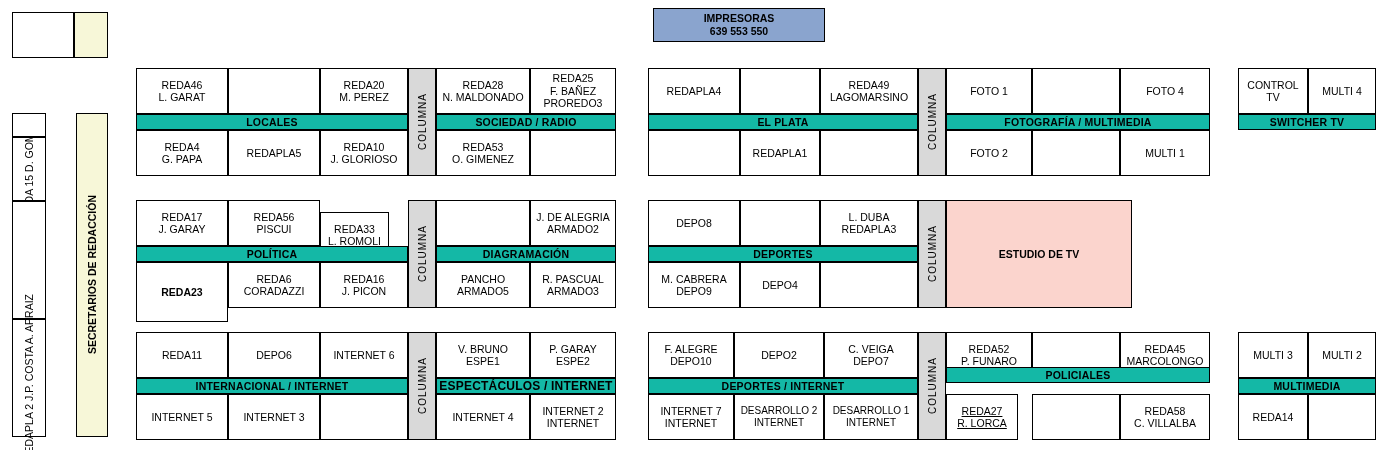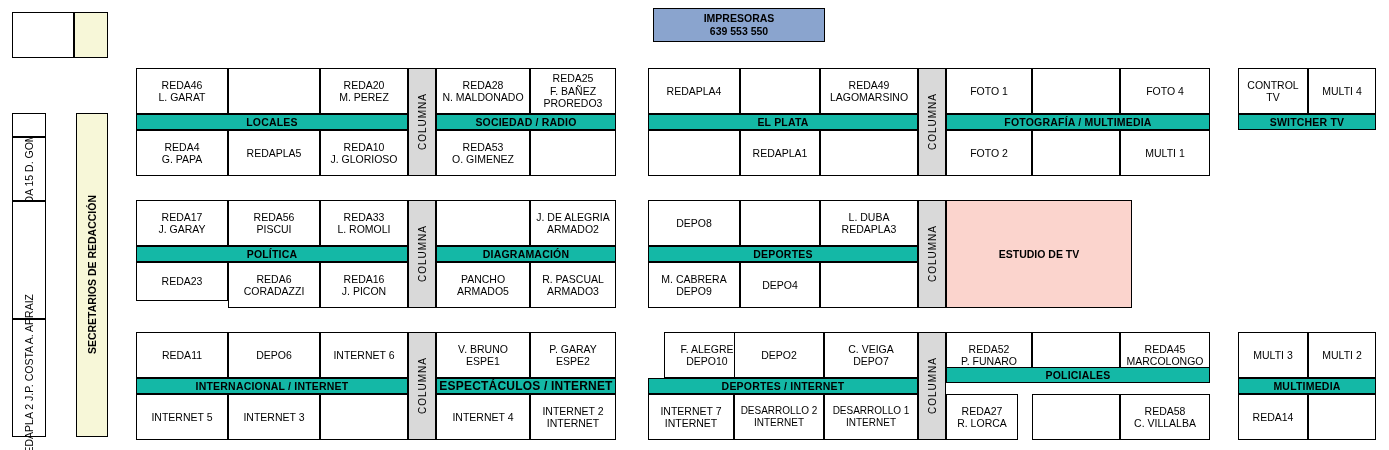--- a/index.html
+++ b/index.html
@@ -151,24 +151,24 @@
 <div class="abs cell" style="left:1120px;top:130px;width:90px;height:46px;">MULTI 1</div>
 
 <div class="abs cell" style="left:1238px;top:68px;width:70px;height:46px;">CONTROL TV</div>
 <div class="abs cell" style="left:1308px;top:68px;width:68px;height:46px;">MULTI 4</div>
 <div class="abs band" style="left:1238px;top:114px;width:138px;height:16px;">SWITCHER TV</div>
 
 <div class="abs cell" style="left:136px;top:200px;width:92px;height:46px;">REDA17
 J. GARAY</div>
 <div class="abs cell" style="left:228px;top:200px;width:92px;height:46px;">REDA56
 PISCUI</div>
-<div class="abs cell" style="left:320px;top:200px;width:88px;height:46px;">REDA33
+<div class="abs cell" style="left:320px;top:212px;width:69px;height:46px;">REDA33
 L. ROMOLI</div>
 <div class="abs band" style="left:136px;top:246px;width:272px;height:16px;">POLÍTICA</div>
-<div class="abs cell" style="left:136px;top:262px;width:92px;height:39px;">REDA23</div>
+<div class="abs cell" style="left:136px;top:262px;width:92px;height:60px;font-weight:bold;">REDA23</div>
 <div class="abs cell" style="left:228px;top:262px;width:92px;height:46px;">REDA6
 CORADAZZI</div>
 <div class="abs cell" style="left:320px;top:262px;width:88px;height:46px;">REDA16
 J. PICON</div>
 <div class="abs col" style="left:408px;top:200px;width:28px;height:108px;">
   <span class="vert">COLUMNA</span>
 </div>
 
 <div class="abs cell" style="left:436px;top:200px;width:94px;height:46px;"></div>
 <div class="abs cell" style="left:530px;top:200px;width:86px;height:46px;">J. DE ALEGRIA
@@ -207,21 +207,21 @@
 
 <div class="abs cell" style="left:436px;top:332px;width:94px;height:46px;">V. BRUNO
 ESPE1</div>
 <div class="abs cell" style="left:530px;top:332px;width:86px;height:46px;">P. GARAY
 ESPE2</div>
 <div class="abs band" style="left:436px;top:378px;width:180px;height:16px;font-size:12px;">ESPECTÁCULOS / INTERNET</div>
 <div class="abs cell" style="left:436px;top:394px;width:94px;height:46px;">INTERNET 4</div>
 <div class="abs cell" style="left:530px;top:394px;width:86px;height:46px;">INTERNET 2
 INTERNET</div>
 
-<div class="abs cell" style="left:648px;top:332px;width:86px;height:46px;margin-left:16px;">F. ALEGRE
+<div class="abs cell" style="left:648px;top:332px;width:86px;height:46px;">F. ALEGRE
 DEPO10</div>
 <div class="abs cell" style="left:734px;top:332px;width:90px;height:46px;">DEPO2</div>
 <div class="abs cell" style="left:824px;top:332px;width:94px;height:46px;">C. VEIGA
 DEPO7</div>
 <div class="abs band" style="left:648px;top:378px;width:270px;height:16px;">DEPORTES / INTERNET</div>
 <div class="abs cell" style="left:648px;top:394px;width:86px;height:46px;">INTERNET 7
 INTERNET</div>
 <div class="abs cell" style="left:734px;top:394px;width:90px;height:46px;font-size:10px;">DESARROLLO 2
 INTERNET</div>
 <div class="abs cell" style="left:824px;top:394px;width:94px;height:46px;font-size:10px;">DESARROLLO 1
@@ -229,21 +229,21 @@
 <div class="abs col" style="left:918px;top:332px;width:28px;height:108px;">
   <span class="vert">COLUMNA</span>
 </div>
 
 <div class="abs cell" style="left:946px;top:332px;width:86px;height:46px;">REDA52
 P. FUNARO</div>
 <div class="abs cell" style="left:1032px;top:332px;width:88px;height:46px;"></div>
 <div class="abs cell" style="left:1120px;top:332px;width:90px;height:46px;">REDA45
 MARCOLONGO</div>
 <div class="abs band" style="left:946px;top:367px;width:264px;height:16px;">POLICIALES</div>
-<div class="abs cell" style="left:946px;top:394px;width:72px;height:46px;">REDA27
+<div class="abs cell" style="left:946px;top:394px;width:72px;height:46px;text-decoration:underline;">REDA27
 R. LORCA</div>
 <div class="abs cell" style="left:1032px;top:394px;width:88px;height:46px;"></div>
 <div class="abs cell" style="left:1120px;top:394px;width:90px;height:46px;">REDA58
 C. VILLALBA</div>
 
 <div class="abs cell" style="left:1238px;top:332px;width:70px;height:46px;">MULTI 3</div>
 <div class="abs cell" style="left:1308px;top:332px;width:68px;height:46px;">MULTI 2</div>
 <div class="abs band" style="left:1238px;top:378px;width:138px;height:16px;">MULTIMEDIA</div>
 <div class="abs cell" style="left:1238px;top:394px;width:70px;height:46px;">REDA14</div>
 <div class="abs cell" style="left:1308px;top:394px;width:68px;height:46px;"></div>

